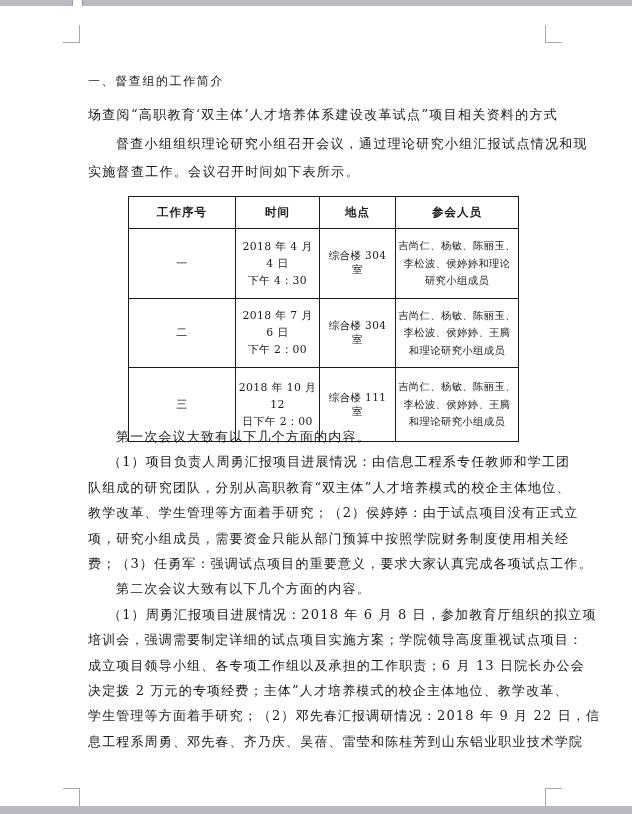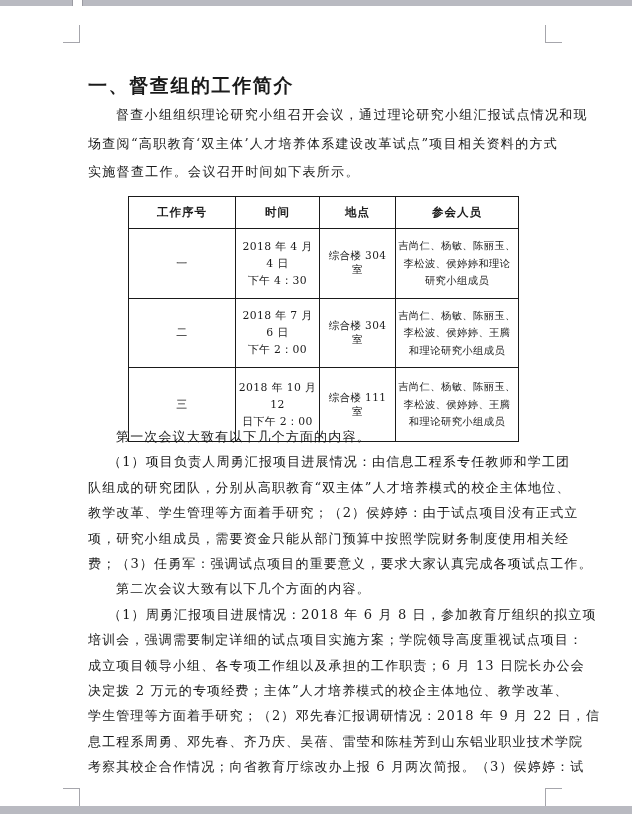--- a/index.html
+++ b/index.html
@@ -10,21 +10,21 @@
   .edge-bar{position:absolute;left:0;width:632px;background:#b9bac1;}
   .edge-bar.top{top:0;height:6px;}
   .edge-bar.bottom{top:806px;height:8px;}
   .page-notch{position:absolute;left:72px;top:0;width:9px;height:6px;background:#ffffff;border-left:1px solid #9b9ba2;border-right:1px solid #9b9ba2;}
   .crop{position:absolute;width:16px;height:17px;}
   .crop.tl{left:63px;top:25px;border-right:1px solid #a6a6ac;border-bottom:1px solid #a6a6ac;}
   .crop.tr{left:545px;top:25px;border-left:1px solid #a6a6ac;border-bottom:1px solid #a6a6ac;}
   .crop.bl{left:63px;top:788px;border-right:1px solid #a6a6ac;border-top:1px solid #a6a6ac;}
   .crop.br{left:545px;top:788px;border-left:1px solid #a6a6ac;border-top:1px solid #a6a6ac;}
 
-  .heading{position:absolute;left:88px;top:73px;font-size:19px;font-weight:bold;letter-spacing:1.6px;white-space:nowrap;}
+  .heading{position:absolute;left:88px;top:73px;font-size:12px;font-weight:normal;letter-spacing:1.6px;white-space:nowrap;}
 
   .intro{position:absolute;left:88px;top:101px;width:460px;font-size:13px;line-height:28.5px;letter-spacing:1.3px;}
   .body-para{position:absolute;left:88px;top:424px;width:462px;font-size:13px;line-height:25.4px;letter-spacing:1.15px;}
   .line{white-space:nowrap;}
   .ind2{padding-left:28px;}
   .indp{padding-left:20px;}
 
   table.meeting{
     position:absolute;left:128px;top:196px;border-collapse:collapse;table-layout:fixed;
     font-size:10.5px;letter-spacing:0.4px;
@@ -49,22 +49,22 @@
 <div class="edge-bar bottom"></div>
 
 <div class="crop tl"></div>
 <div class="crop tr"></div>
 <div class="crop bl"></div>
 <div class="crop br"></div>
 
 <div class="heading">一、督查组的工作简介</div>
 
 <div class="intro">
+  <div class="line">场查阅“高职教育‘双主体’人才培养体系建设改革试点”项目相关资料的方式</div>
   <div class="line ind2">督查小组组织理论研究小组召开会议，通过理论研究小组汇报试点情况和现</div>
-  <div class="line">场查阅“高职教育‘双主体’人才培养体系建设改革试点”项目相关资料的方式</div>
   <div class="line">实施督查工作。会议召开时间如下表所示。</div>
 </div>
 
 <table class="meeting">
   <colgroup>
       <col class="c1">
       <col class="c2">
       <col class="c3">
       <col class="c4">
     </colgroup>
@@ -124,14 +124,13 @@
   <div class="line">教学改革、学生管理等方面着手研究；（2）侯婷婷：由于试点项目没有正式立</div>
   <div class="line">项，研究小组成员，需要资金只能从部门预算中按照学院财务制度使用相关经</div>
   <div class="line">费；（3）任勇军：强调试点项目的重要意义，要求大家认真完成各项试点工作。</div>
   <div class="line ind2">第二次会议大致有以下几个方面的内容。</div>
   <div class="line indp">（1）周勇汇报项目进展情况：2018 年 6 月 8 日，参加教育厅组织的拟立项</div>
   <div class="line">培训会，强调需要制定详细的试点项目实施方案；学院领导高度重视试点项目：</div>
   <div class="line">成立项目领导小组、各专项工作组以及承担的工作职责；6 月 13 日院长办公会</div>
   <div class="line">决定拨 2 万元的专项经费；主体”人才培养模式的校企主体地位、教学改革、</div>
   <div class="line">学生管理等方面着手研究；（2）邓先春汇报调研情况：2018 年 9 月 22 日，信</div>
   <div class="line">息工程系周勇、邓先春、齐乃庆、吴蓓、雷莹和陈桂芳到山东铝业职业技术学院</div>
-  <div class="line">考察其校企合作情况；向省教育厅综改办上报 6 月两次简报。（3）侯婷婷：试</div>
 </div>
 
 </body></html>

